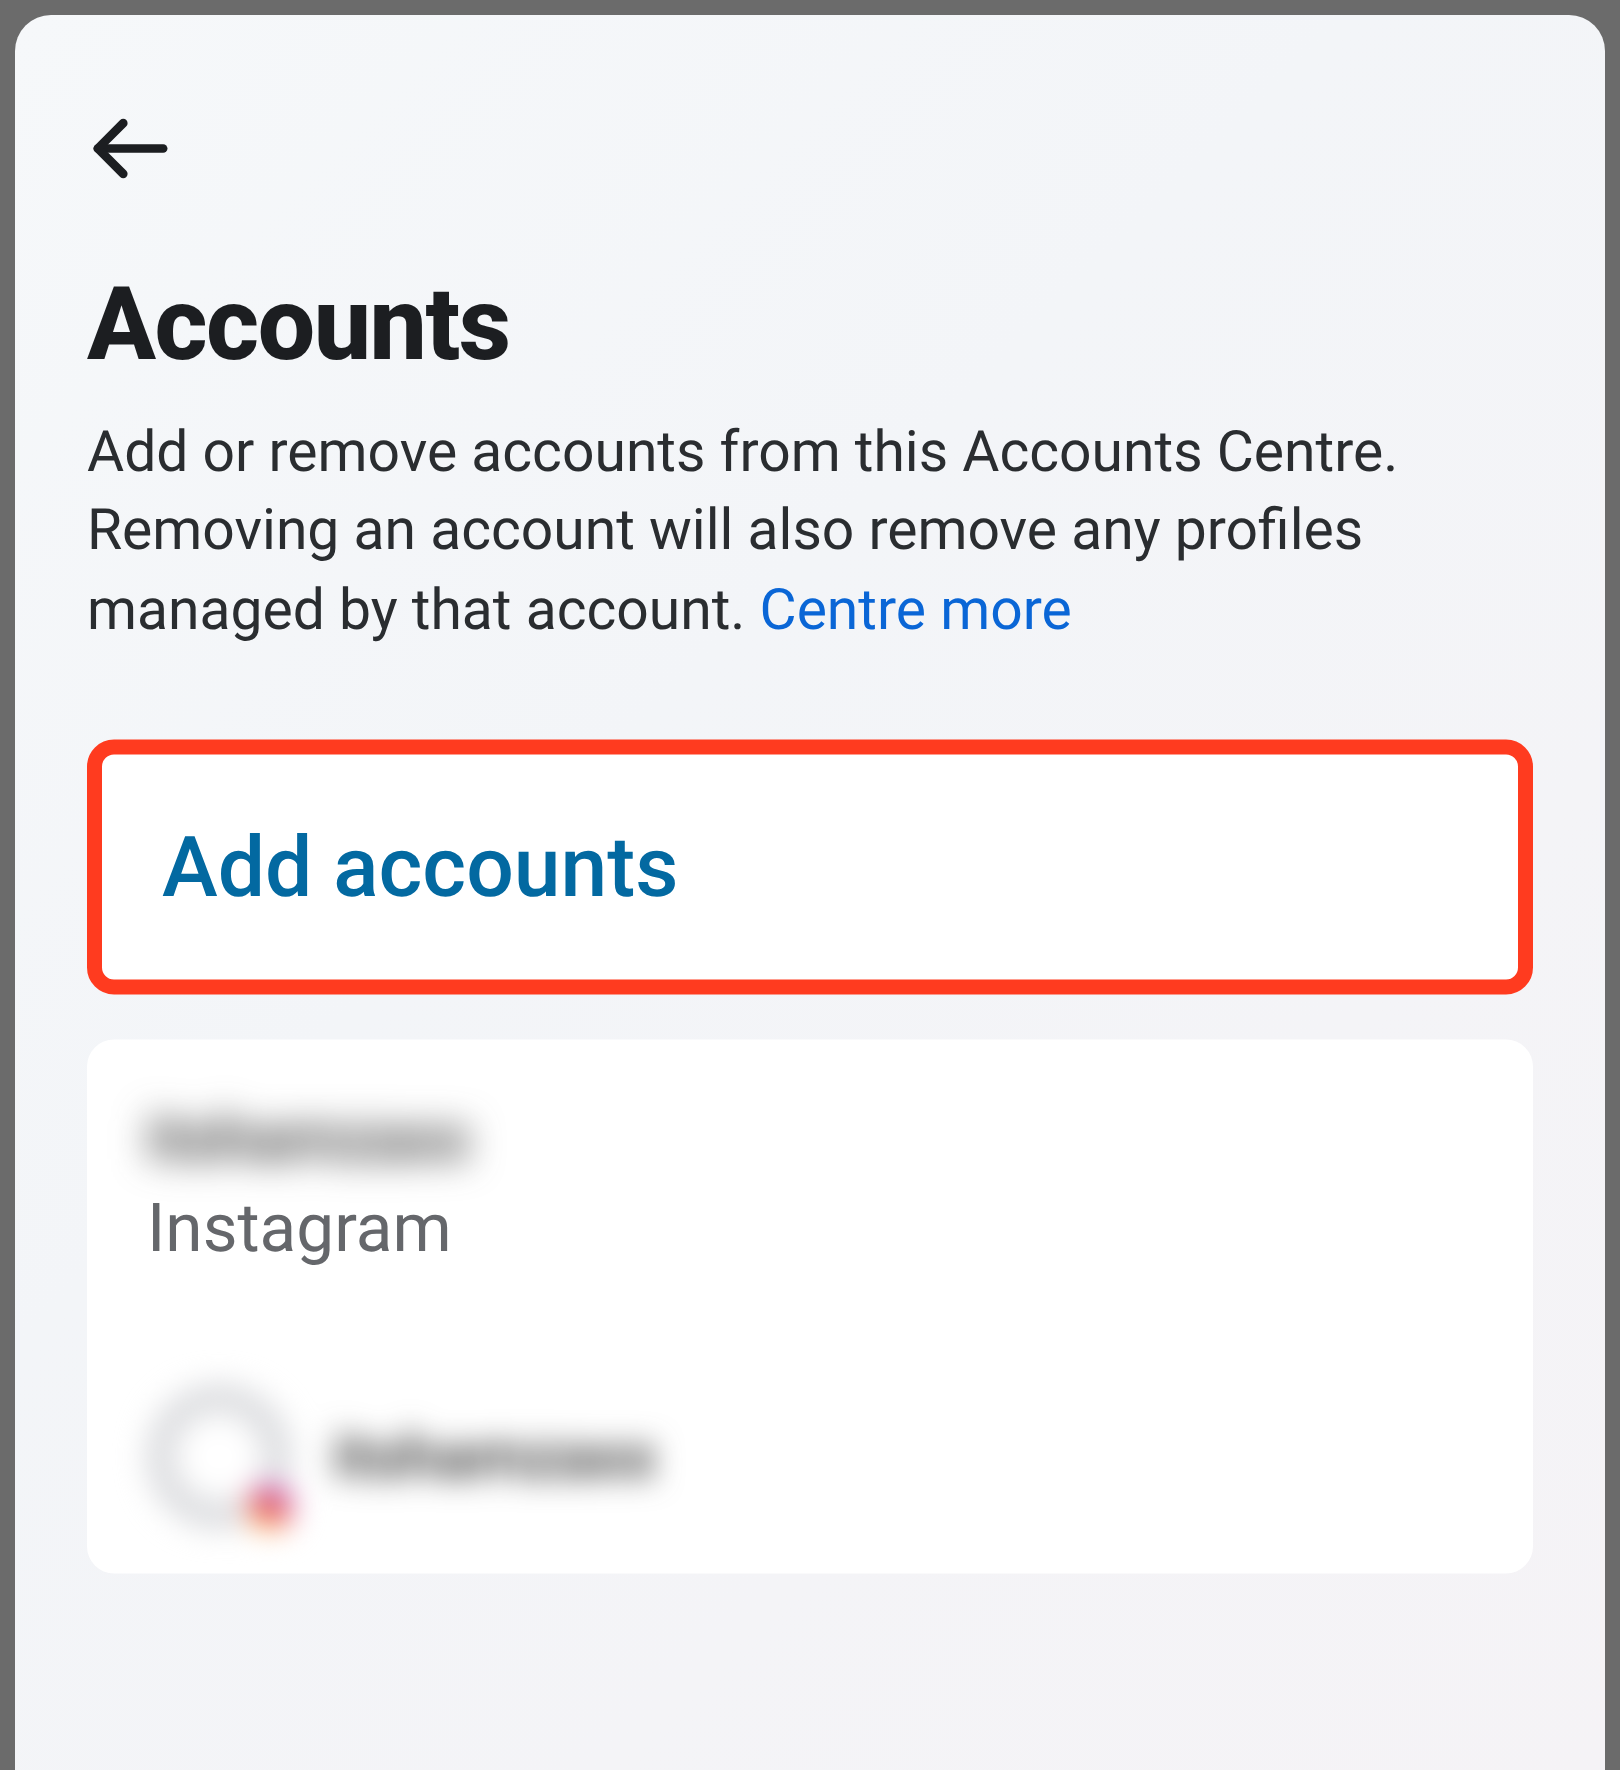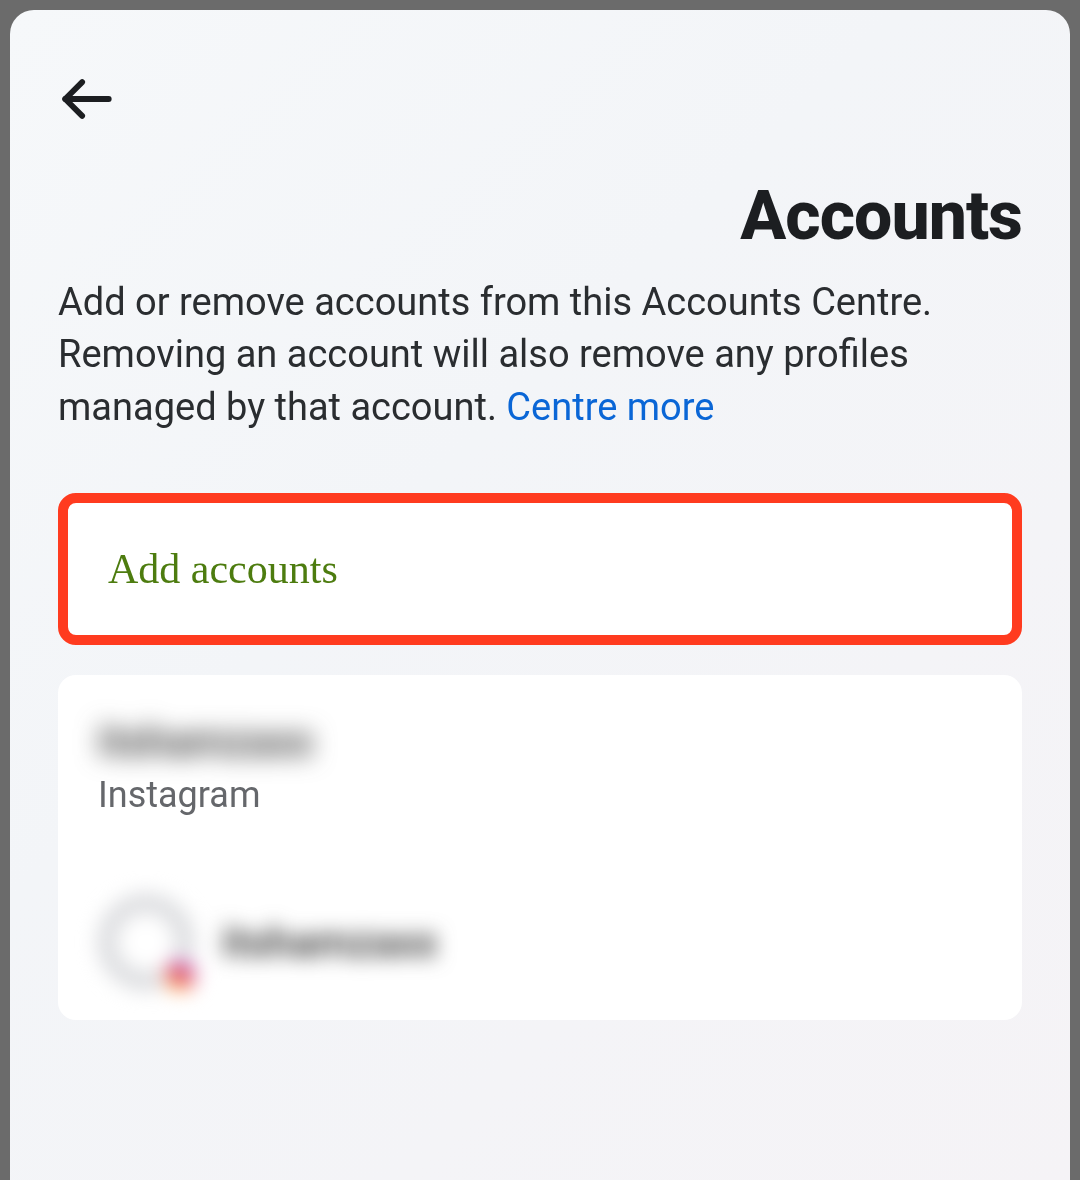--- a/index.html
+++ b/index.html
@@ -34,21 +34,20 @@
     .back-button svg {
       width: 58px;
       height: 58px;
     }
     .page-title {
       font-size: 68px;
       font-weight: 800;
       color: #1c1e21;
       letter-spacing: -1px;
       margin-bottom: 20px;
-      text-align: right;
     }
     .description {
       font-size: 38px;
       line-height: 1.38;
       color: #2a2d30;
       margin-bottom: 60px;
     }
     .learn-more {
       color: #0a66d6;
       text-decoration: none;
@@ -56,40 +55,39 @@
     }
     .add-accounts-card {
       background: #ffffff;
       border-radius: 18px;
       padding: 42px 40px;
       margin-bottom: 30px;
       cursor: pointer;
       border: 10px solid #ff3b1f;
     }
     .add-accounts-label {
-      font-size: 42px;
+      font-size: 56px;
       font-weight: 500;
-      color: #4d7c0f;
-      font-family: Liberation Serif, serif;
+      color: #0369a1;
     }
     .account-card {
       background: #ffffff;
       border-radius: 18px;
       padding: 42px 40px 30px 40px;
       cursor: pointer;
     }
     .account-username {
       font-size: 42px;
       font-weight: 600;
       color: #3a3a3a;
       filter: blur(12px);
       margin-bottom: 8px;
     }
     .account-platform {
-      font-size: 36px;
+      font-size: 45px;
       color: #65676b;
       margin-bottom: 78px;
     }
     .account-row {
       display: flex;
       align-items: center;
       gap: 28px;
       filter: blur(10px);
     }
     .avatar-wrap {

